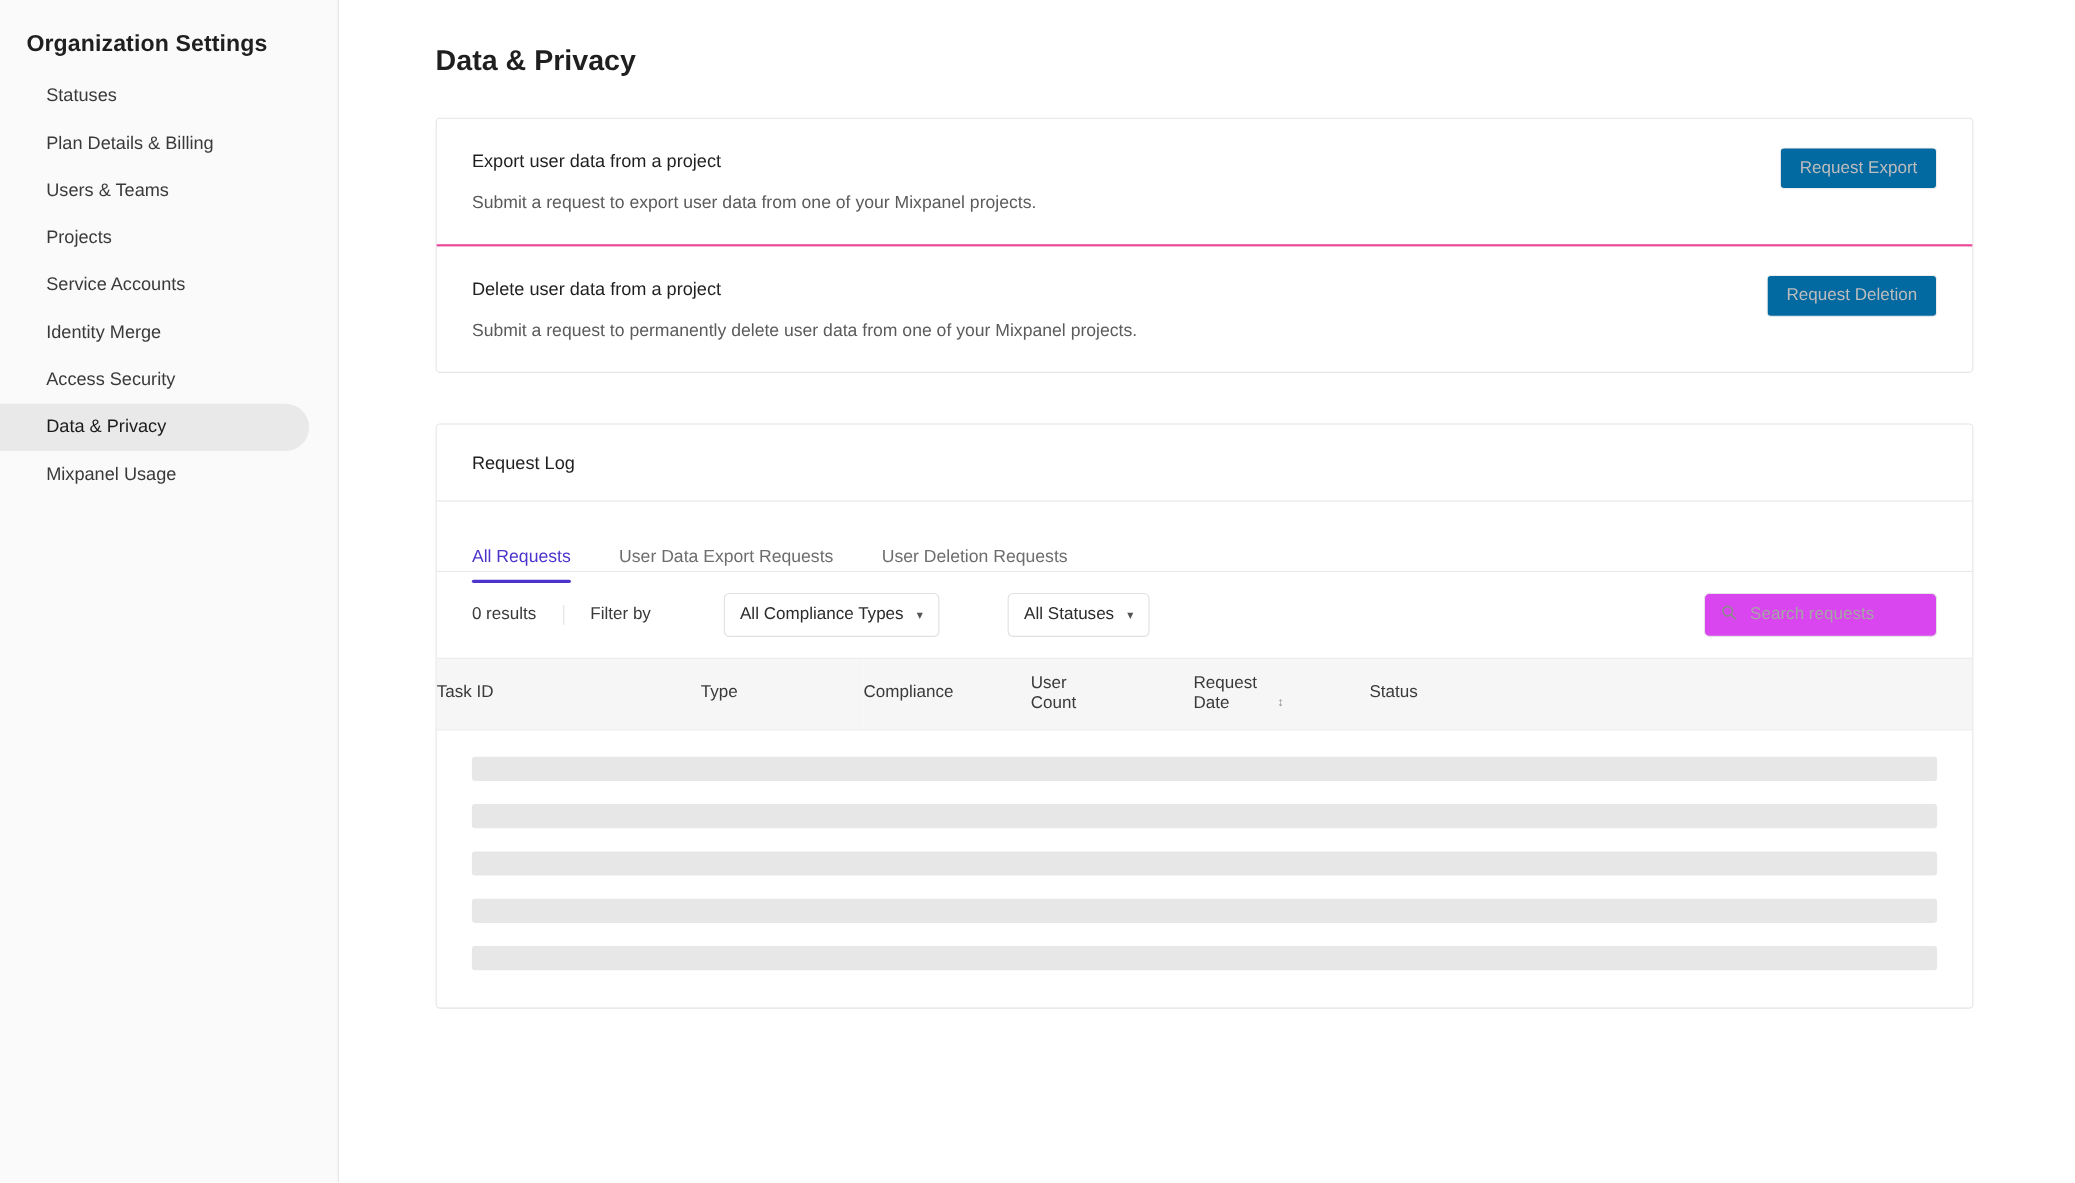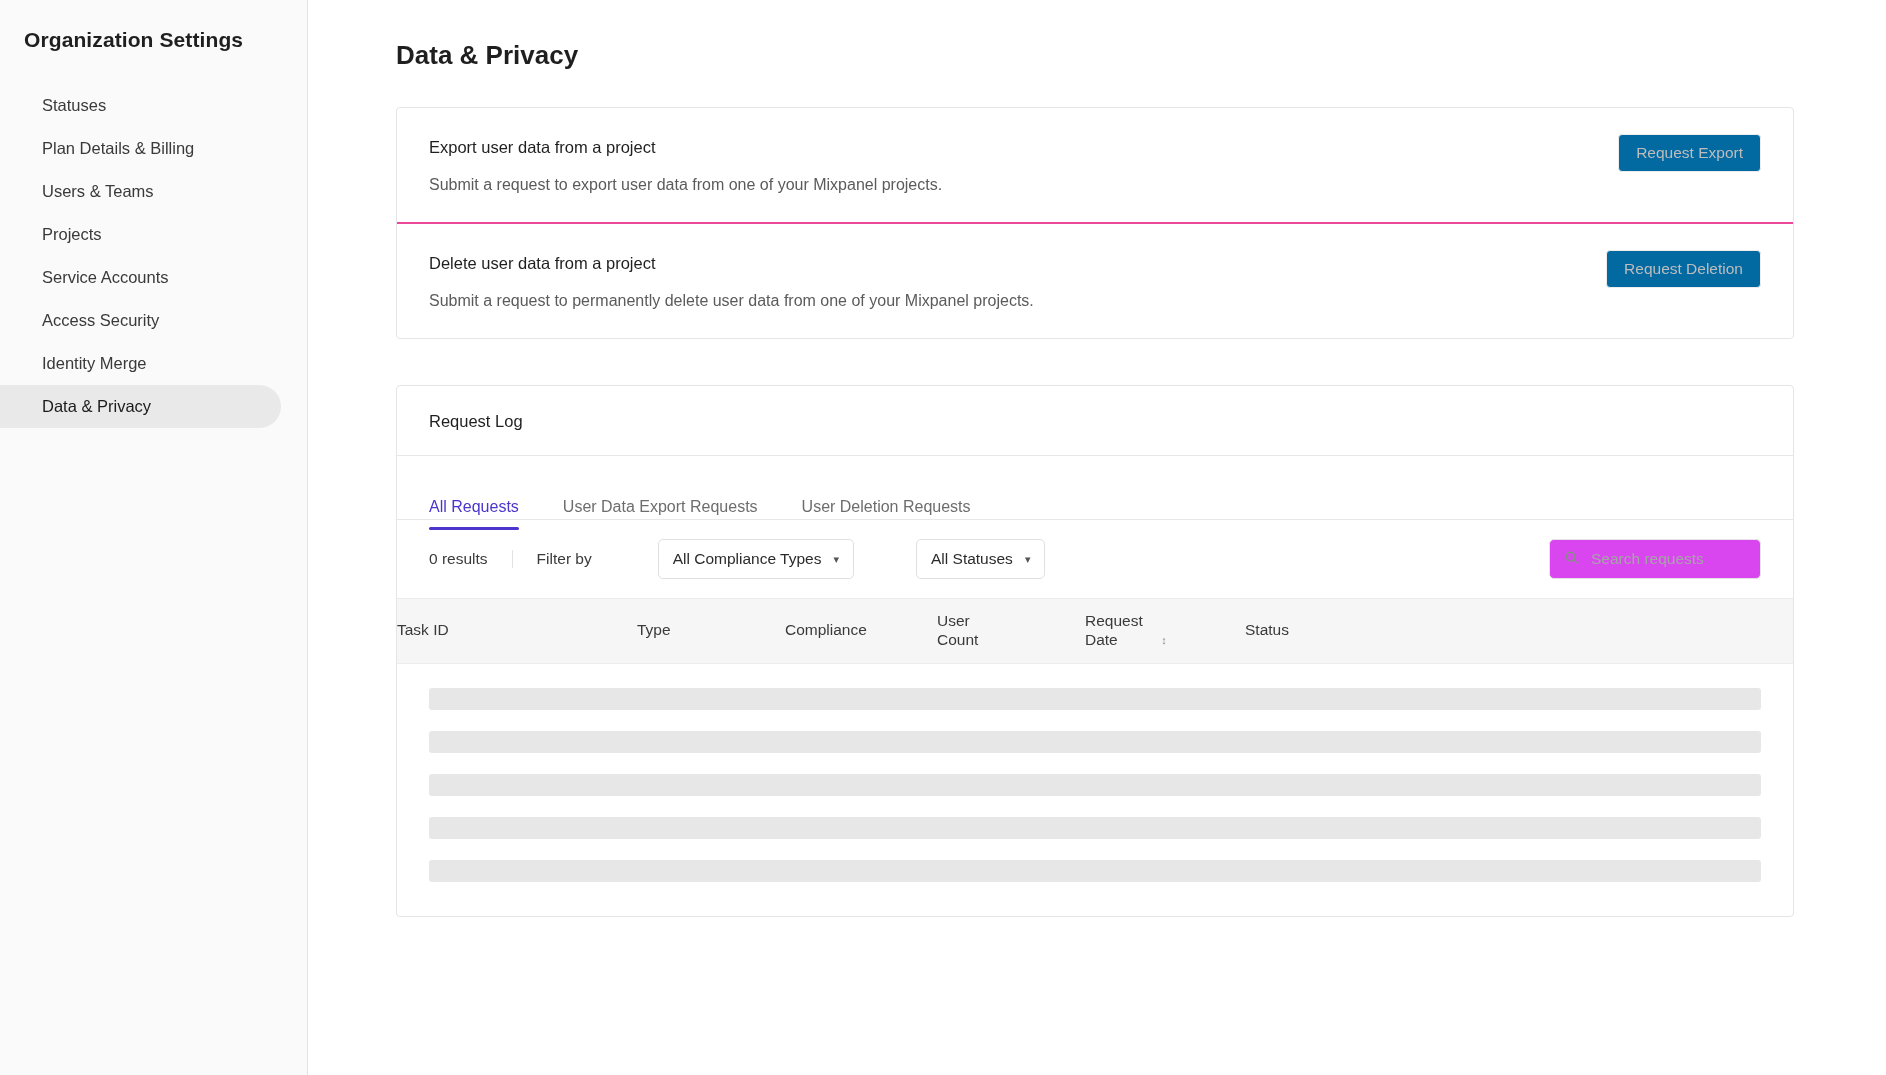--- a/index.html
+++ b/index.html
@@ -24,21 +24,21 @@
     height: 100%;
     background: #fafafa;
     border-right: 1px solid #e3e3e3;
     padding-top: 28px;
   }
   .sidebar-title {
     font-size: 21px;
     font-weight: bold;
     color: #1f1f1f;
     padding: 0 24px;
-    margin-bottom: 32px;
+    margin-bottom: 14px;
     letter-spacing: 0.1px;
   }
   .nav-list { display: flex; flex-direction: column; }
   .nav-item {
     height: 43px;
     display: flex;
     align-items: center;
     padding-left: 42px;
     font-size: 16.5px;
     color: #3a3a3a;
@@ -253,27 +253,30 @@
       <div class="nav-item">
         <span>Users &amp; Teams</span>
       </div>
       <div class="nav-item">
         <span>Projects</span>
       </div>
       <div class="nav-item">
         <span>Service Accounts</span>
       </div>
       <div class="nav-item">
+        <span>Identity Merge</span>
+      </div>
+      <div class="nav-item">
         <span>Access Security</span>
-      </div>
-      <div class="nav-item">
-        <span>Identity Merge</span>
       </div>
       <div class="nav-item active">
         <span>Data &amp; Privacy</span>
+      </div>
+      <div class="nav-item">
+        <span>Mixpanel Usage</span>
       </div>
     </nav>
   </aside>
 
   <main class="main">
     <div class="main-inner">
       <h1 class="page-title">Data &amp; Privacy</h1>
 
       <section class="card">
         <div class="req-row">

